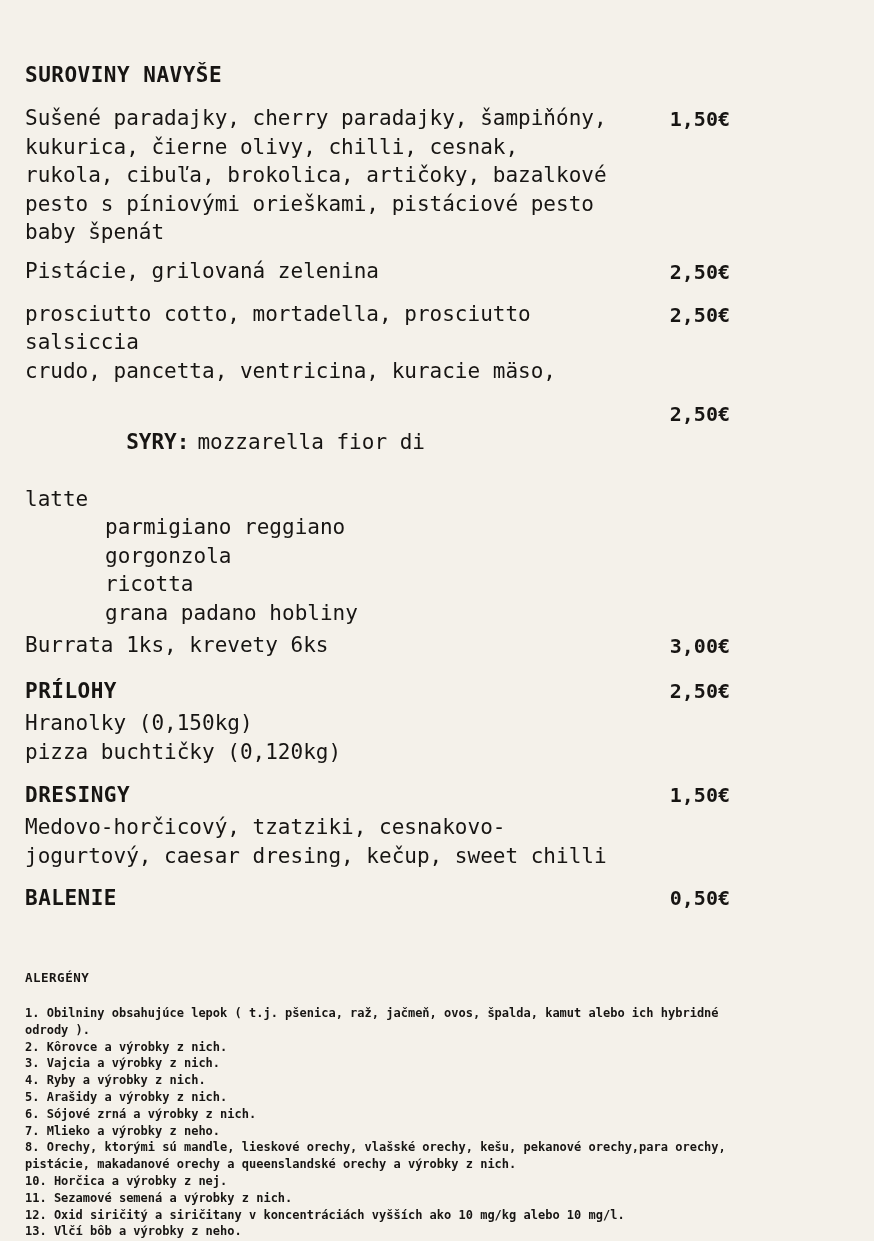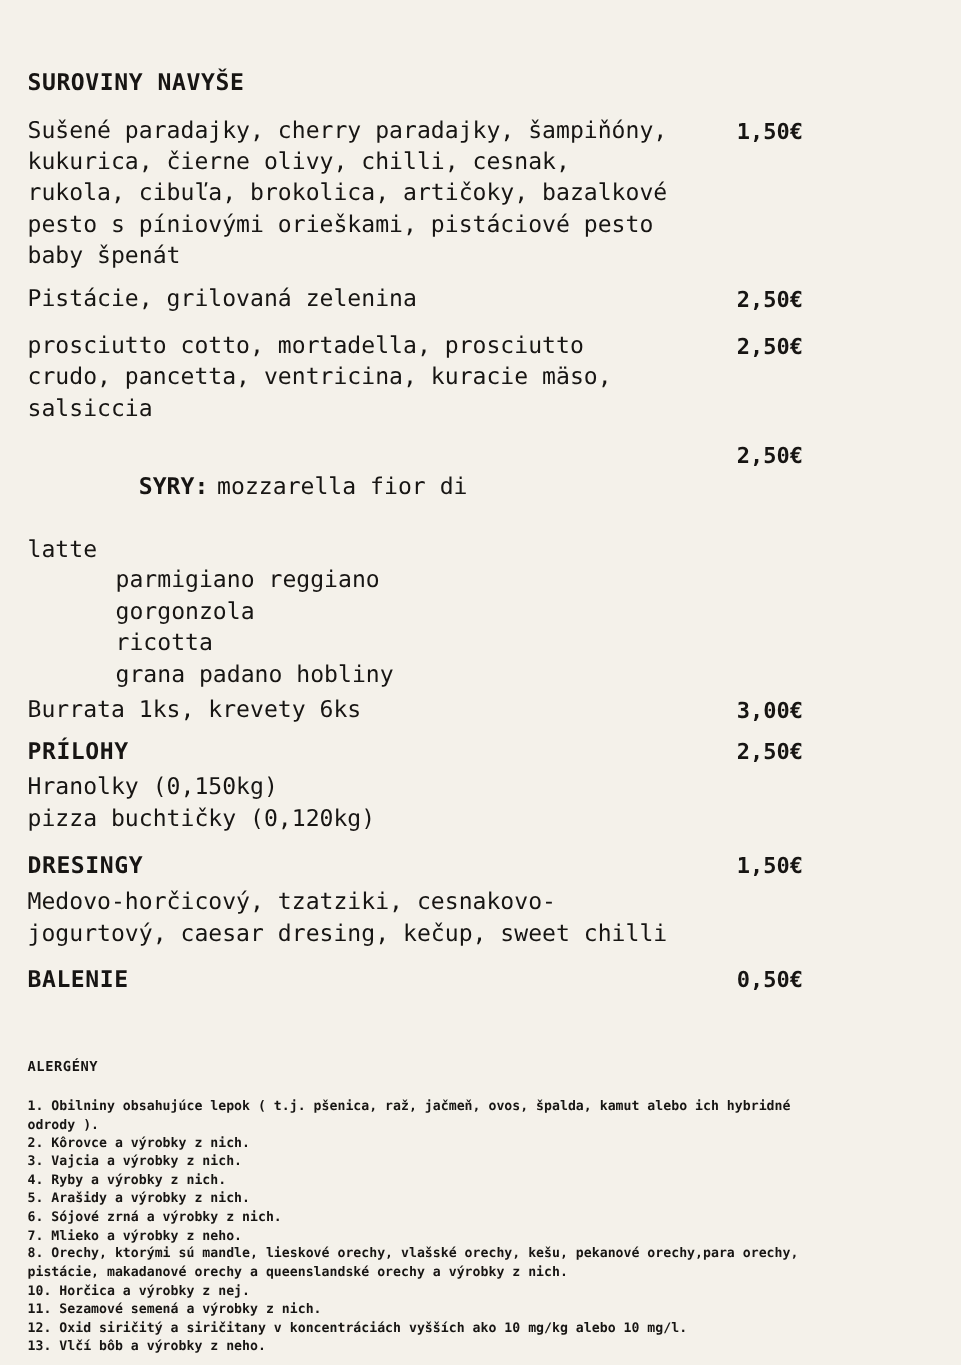--- a/index.html
+++ b/index.html
@@ -53,21 +53,21 @@
     font-size: 21px;
     font-weight: 500;
     line-height: 28.5px;
     max-width: 650px;
     margin-top: 3px;
   }
   .mb4  { margin-bottom: 4px; }
   .mb10 { margin-bottom: 10px; }
   .mb13 { margin-bottom: 13px; }
   .mb14 { margin-bottom: 14px; }
-  .mb16 { margin-bottom: 8px; }
+  .mb16 { margin-bottom: 16px; }
   .allergens { margin-top: 57px; max-width: 740px; }
   .allergens-title {
     font-size: 12.5px;
     font-weight: 700;
     letter-spacing: 0.5px;
     margin-bottom: 20px;
   }
   .allergen {
     font-size: 12px;
     font-weight: 700;
@@ -96,22 +96,22 @@
   <div class="row mb14">
     <div class="item-text">
       <div class="line">Pistácie, grilovaná zelenina</div>
     </div>
     <div class="price">2,50€</div>
   </div>
 
   <div class="row mb14">
     <div class="item-text">
       <div class="line">prosciutto cotto, mortadella, prosciutto</div>
+      <div class="line">salsiccia</div>
       <div class="line">crudo, pancetta, ventricina, kuracie mäso,</div>
-      <div class="line">salsiccia</div>
     </div>
     <div class="price">2,50€</div>
   </div>
 
   <div class="row mb4">
     <div class="item-text">
       <div class="line">
         <span class="bold-label">SYRY:</span><span class="after-label">mozzarella fior di</span>
       </div>
       <div class="line">latte</div>

